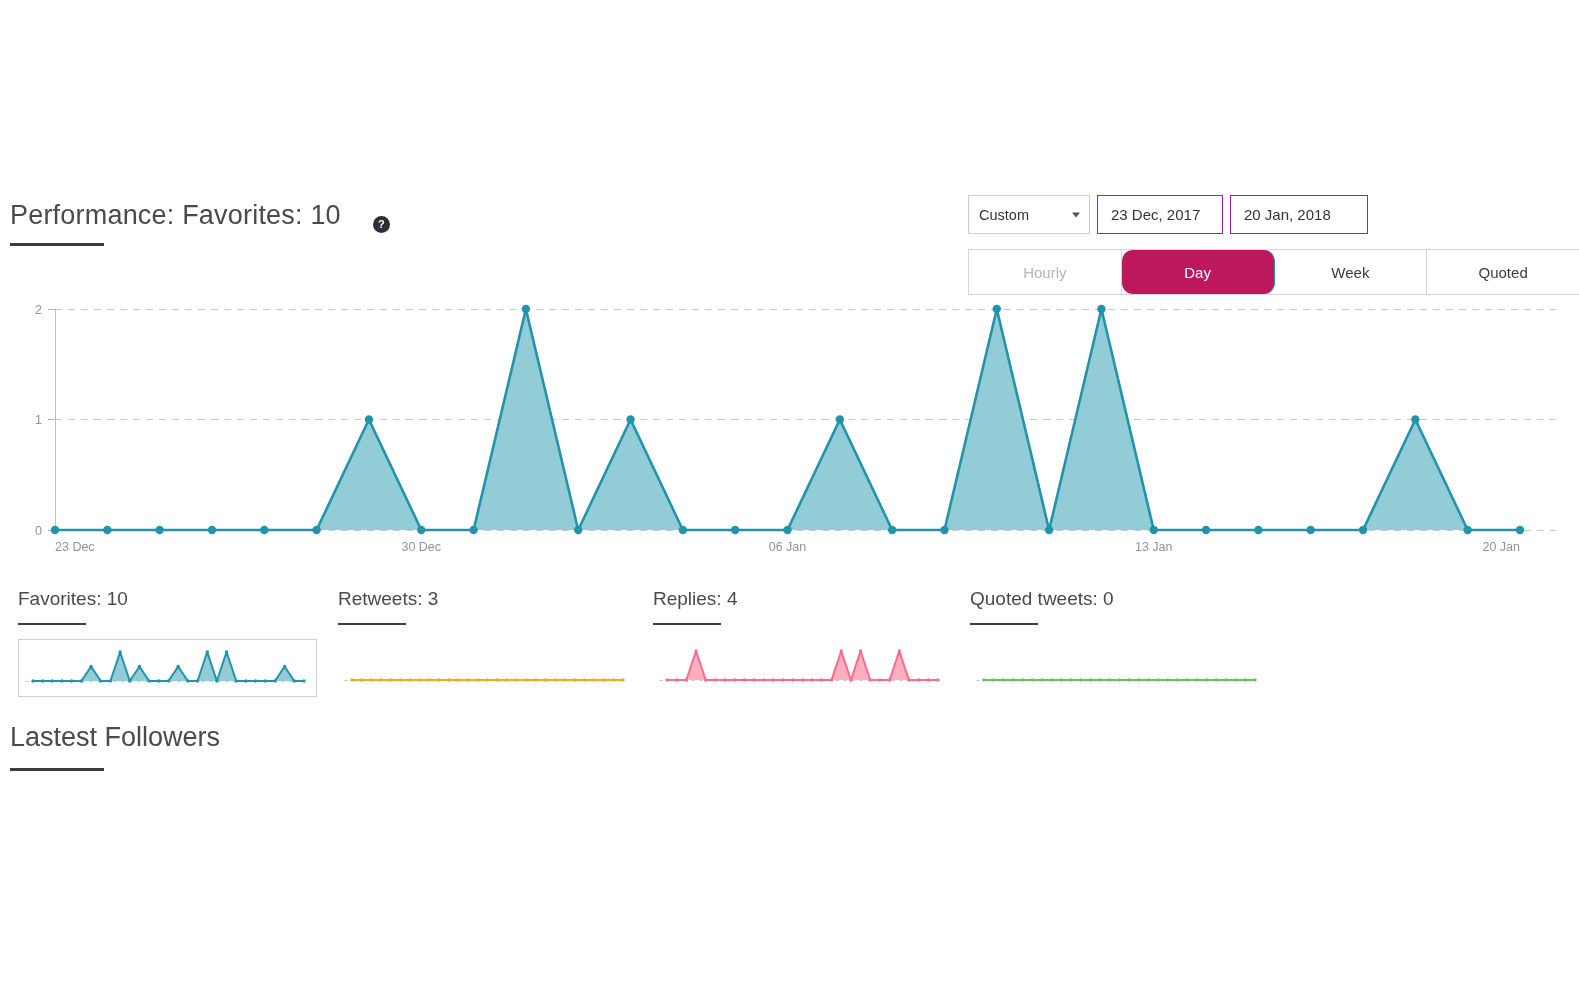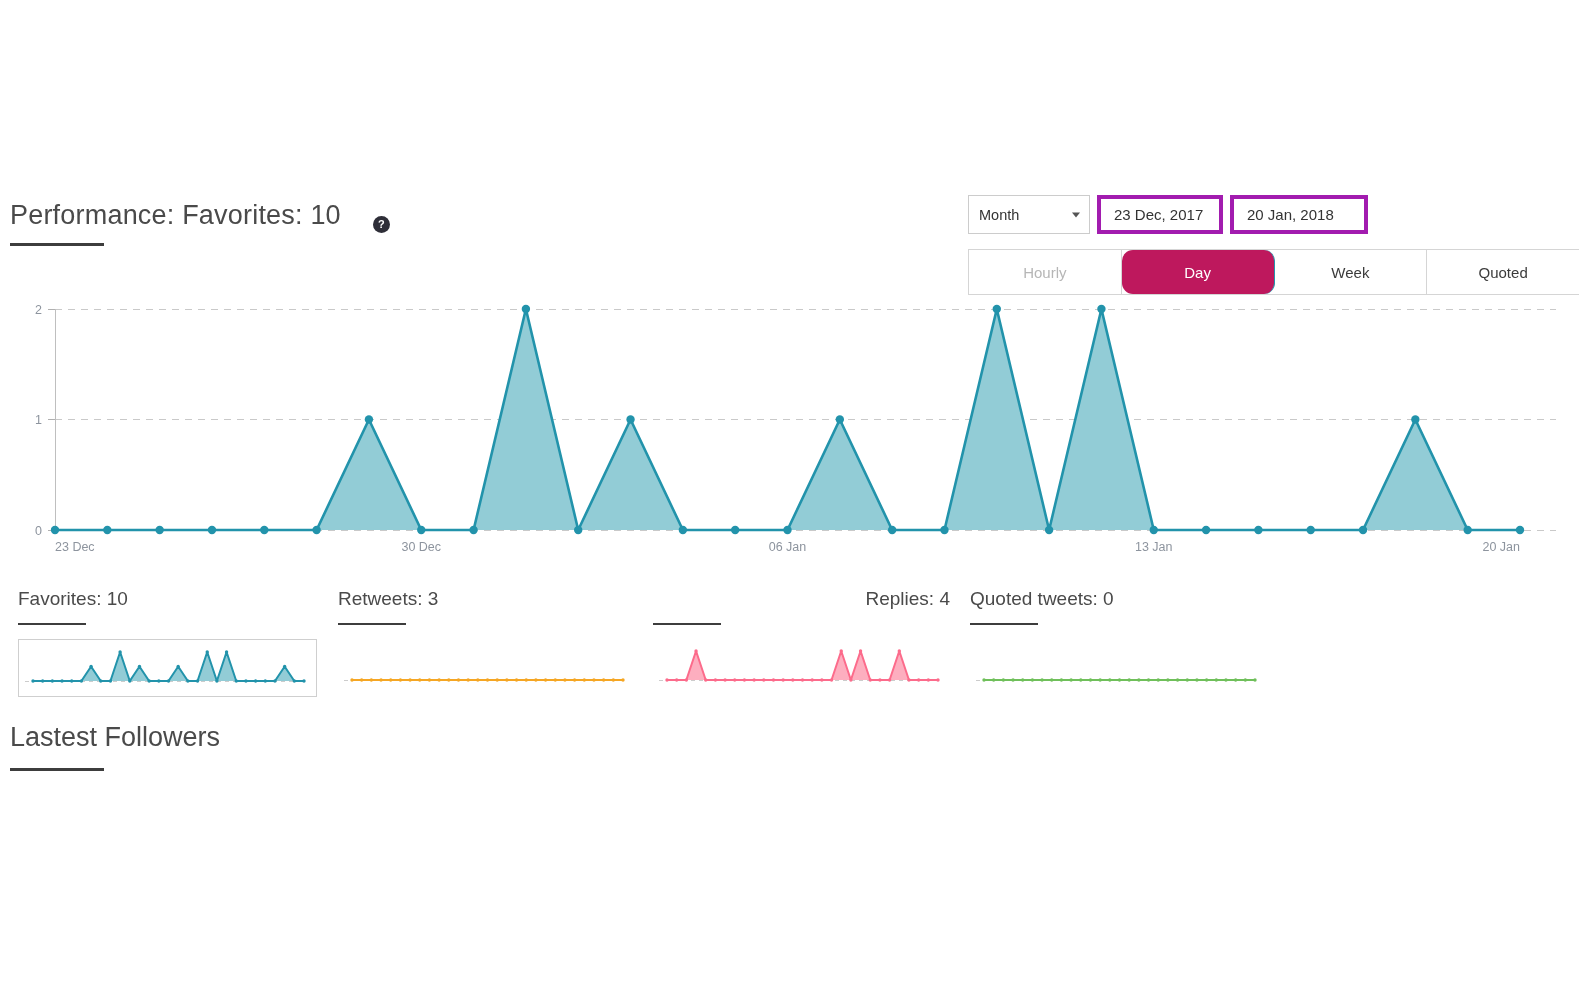--- a/index.html
+++ b/index.html
@@ -37,21 +37,21 @@
     width: 122px; height: 39px; border: 1px solid #ccc; background: #fff;
     display: flex; align-items: center; padding: 0 10px;
     font-size: 14.5px; color: #333; position: relative; cursor: pointer;
   }
   .sel-box .caret {
     position: absolute; right: 9px; top: 50%; transform: translateY(-50%);
     width: 0; height: 0; border-left: 4px solid transparent;
     border-right: 4px solid transparent; border-top: 5px solid #555;
   }
   .date-box {
-    height: 39px; border: 4px solid #a21caf; background: #fff;
+    height: 39px; border: 1px solid #a21caf; background: #fff;
     display: flex; align-items: center; padding: 0 13px;
     font-size: 15px; color: #333; cursor: pointer; white-space: nowrap;
   }
   #d1 { width: 126px; }
   #d2 { width: 138px; }
 
   .gran-row {
     position: absolute; left: 968px; top: 249px;
     width: 612px; height: 46px; display: flex;
     border: 1px solid #d5d5d5; background: #fff;
@@ -89,21 +89,21 @@
 <div id="page">
 
   <div class="perf-title">
     <span>Performance: Favorites: 10</span>
     <span class="help-icon">?</span>
   </div>
   <div class="title-rule"></div>
 
   <div class="range-row">
     <div class="sel-box">
-      <span>Month</span>
+      <span>Custom</span>
       <span class="caret"></span>
     </div>
     <div class="date-box" id="d1">23 Dec, 2017</div>
     <div class="date-box" id="d2">20 Jan, 2018</div>
   </div>
 
   <div class="gran-row">
     <div class="gran-btn disabled">Hourly</div>
     <div class="gran-btn active">Day</div>
     <div class="gran-btn">Week</div>
@@ -234,21 +234,21 @@
             <circle cx="222.92857142857144" cy="35" r="1.7" fill="#f5a623"></circle>
             <circle cx="232.60714285714286" cy="35" r="1.7" fill="#f5a623"></circle>
             <circle cx="242.28571428571428" cy="35" r="1.7" fill="#f5a623"></circle>
             <circle cx="251.96428571428572" cy="35" r="1.7" fill="#f5a623"></circle>
             <circle cx="261.6428571428571" cy="35" r="1.7" fill="#f5a623"></circle>
             <circle cx="271.32142857142856" cy="35" r="1.7" fill="#f5a623"></circle>
             <circle cx="281" cy="35" r="1.7" fill="#f5a623"></circle>
           </svg>
       </div>
     </div>
-    <div class="card" id="card2" style="left:653px;text-align:right;">
+    <div class="card" id="card2" style="left:653px;">
       <div class="card-title">Replies: 4</div>
       <div class="card-rule"></div>
       <div class="spark-holder">
         <svg id="spark2" width="289" height="44">
             <line x1="2" x2="281" y1="35" y2="35" stroke="#cccccc" stroke-width="1" stroke-dasharray="4,4" shape-rendering="crispEdges"></line>
             <path d="M 10 35 L 19.67857142857143 35 L 29.357142857142858 35 L 39.035714285714285 6 L 48.714285714285715 35 L 58.392857142857146 35 L 68.07142857142857 35 L 77.75 35 L 87.42857142857143 35 L 97.10714285714286 35 L 106.78571428571429 35 L 116.46428571428572 35 L 126.14285714285714 35 L 135.82142857142856 35 L 145.5 35 L 155.17857142857144 35 L 164.85714285714286 35 L 174.53571428571428 35 L 184.21428571428572 6 L 193.89285714285714 35 L 203.57142857142858 6 L 213.25 35 L 222.92857142857144 35 L 232.60714285714286 35 L 242.28571428571428 6 L 251.96428571428572 35 L 261.6428571428571 35 L 271.32142857142856 35 L 281 35 L 281 35 L 10 35 Z" fill="#fdaebf" stroke="none"></path>
             <path d="M 10 35 L 19.67857142857143 35 L 29.357142857142858 35 L 39.035714285714285 6 L 48.714285714285715 35 L 58.392857142857146 35 L 68.07142857142857 35 L 77.75 35 L 87.42857142857143 35 L 97.10714285714286 35 L 106.78571428571429 35 L 116.46428571428572 35 L 126.14285714285714 35 L 135.82142857142856 35 L 145.5 35 L 155.17857142857144 35 L 164.85714285714286 35 L 174.53571428571428 35 L 184.21428571428572 6 L 193.89285714285714 35 L 203.57142857142858 6 L 213.25 35 L 222.92857142857144 35 L 232.60714285714286 35 L 242.28571428571428 6 L 251.96428571428572 35 L 261.6428571428571 35 L 271.32142857142856 35 L 281 35" fill="none" stroke="#fc6b8b" stroke-width="2" stroke-linejoin="round"></path>
             <circle cx="10" cy="35" r="1.7" fill="#fc6b8b"></circle>
             <circle cx="19.67857142857143" cy="35" r="1.7" fill="#fc6b8b"></circle>
             <circle cx="29.357142857142858" cy="35" r="1.7" fill="#fc6b8b"></circle>

